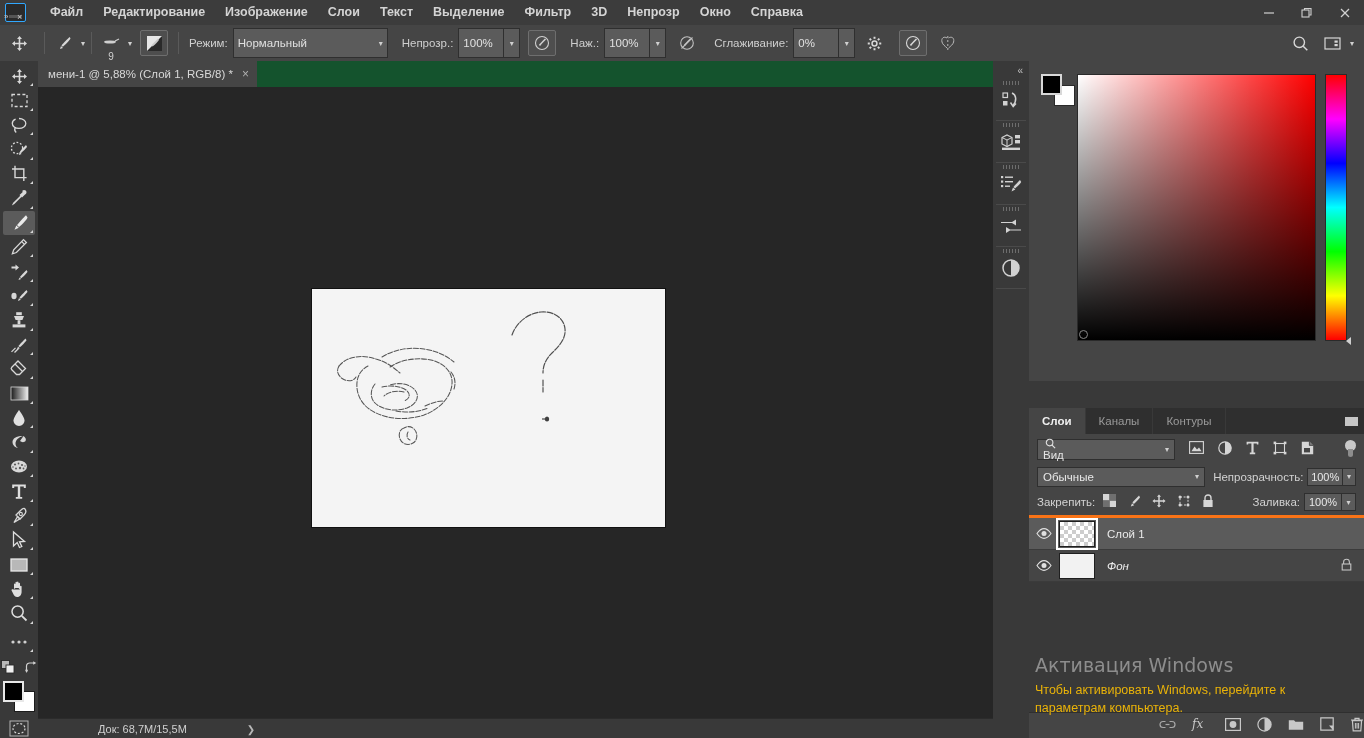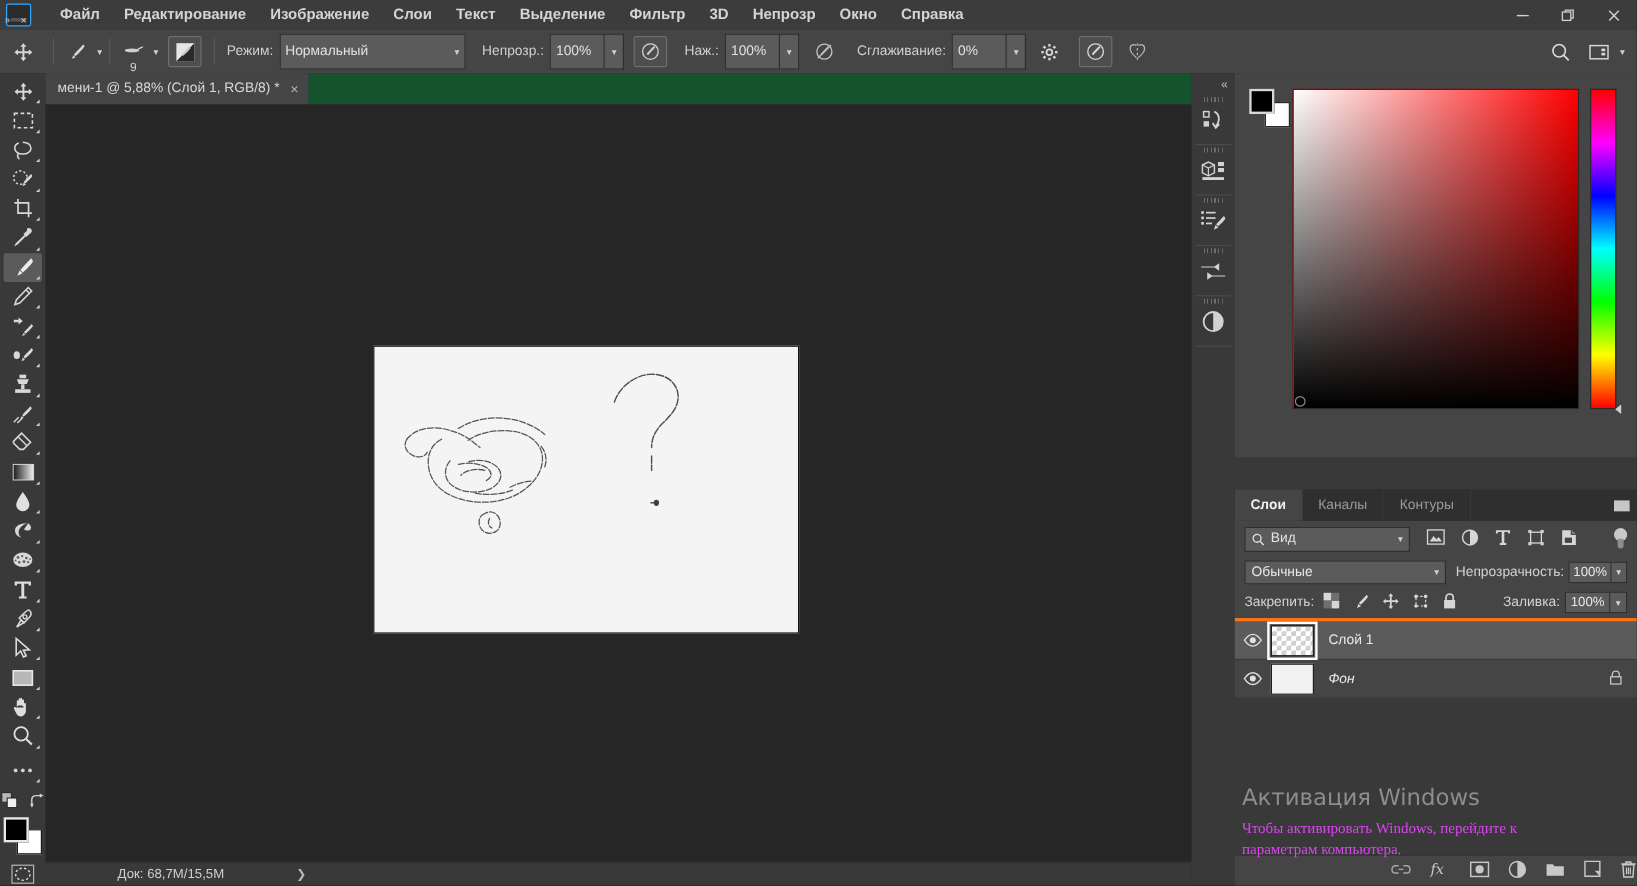--- a/index.html
+++ b/index.html
@@ -127,21 +127,21 @@
   .thumb.sel-outline{outline:2px solid #fff;outline-offset:1px;}
   .thumb.white{background:#f2f2f2;}
   .layer-name{margin-left:12px;font-size:11.5px;color:#eaeaea;}
   .layer-name.italic{font-style:italic;}
   .layer-lock{position:absolute;right:12px;top:50%;transform:translateY(-50%);}
   .lp-footer{position:absolute;left:0;bottom:0;width:335px;height:25px;background:#454545;border-top:1px solid #2f2f2f;display:flex;align-items:center;justify-content:flex-end;padding-right:10px;gap:16px;}
 
   
   .watermark{position:absolute;left:1035px;top:640px;width:300px;pointer-events:none;margin-top:14px;}
   .wm-title{font-size:19px;color:#8d8d8d;font-family:"DejaVu Sans",sans-serif;margin-bottom:5px;}
-  .wm-sub{font-size:12.5px;color:#d946ef;line-height:18px;font-family:Liberation Serif, serif;}
+  .wm-sub{font-size:12.5px;color:#eab308;line-height:18px;font-family:Liberation Sans, sans-serif;}
   svg{overflow:visible;}
 </style>
 </head>
 <body>
 
 <div id="app">
 
   <div class="menubar">
     <div class="ps-logo">
       <div class="sq"></div>
@@ -679,21 +679,21 @@
         <div class="ptab">Контуры</div>
         <div class="pmenu">
           <div class="hamburger"></div>
         </div>
       </div>
 
       <div class="lp-body">
 
         <div class="filter-row">
           <div class="filter-select">
-            <span style="display:flex;align-items:center;">
+            <span style="display:flex;align-items:center;flex-direction:column;">
               <svg width="11" height="11" viewBox="0 0 12 12" style="margin-right:5px;">
                 <circle cx="5" cy="5" r="3.6" fill="none" stroke="#e0e0e0" stroke-width="1.2"></circle>
                 <line x1="7.7" y1="7.7" x2="11" y2="11" stroke="#e0e0e0" stroke-width="1.3"></line>
               </svg>
               <span>Вид</span>
             </span>
             <span class="caret">▾</span>
           </div>
           <div class="filter-icons">
             <span>

